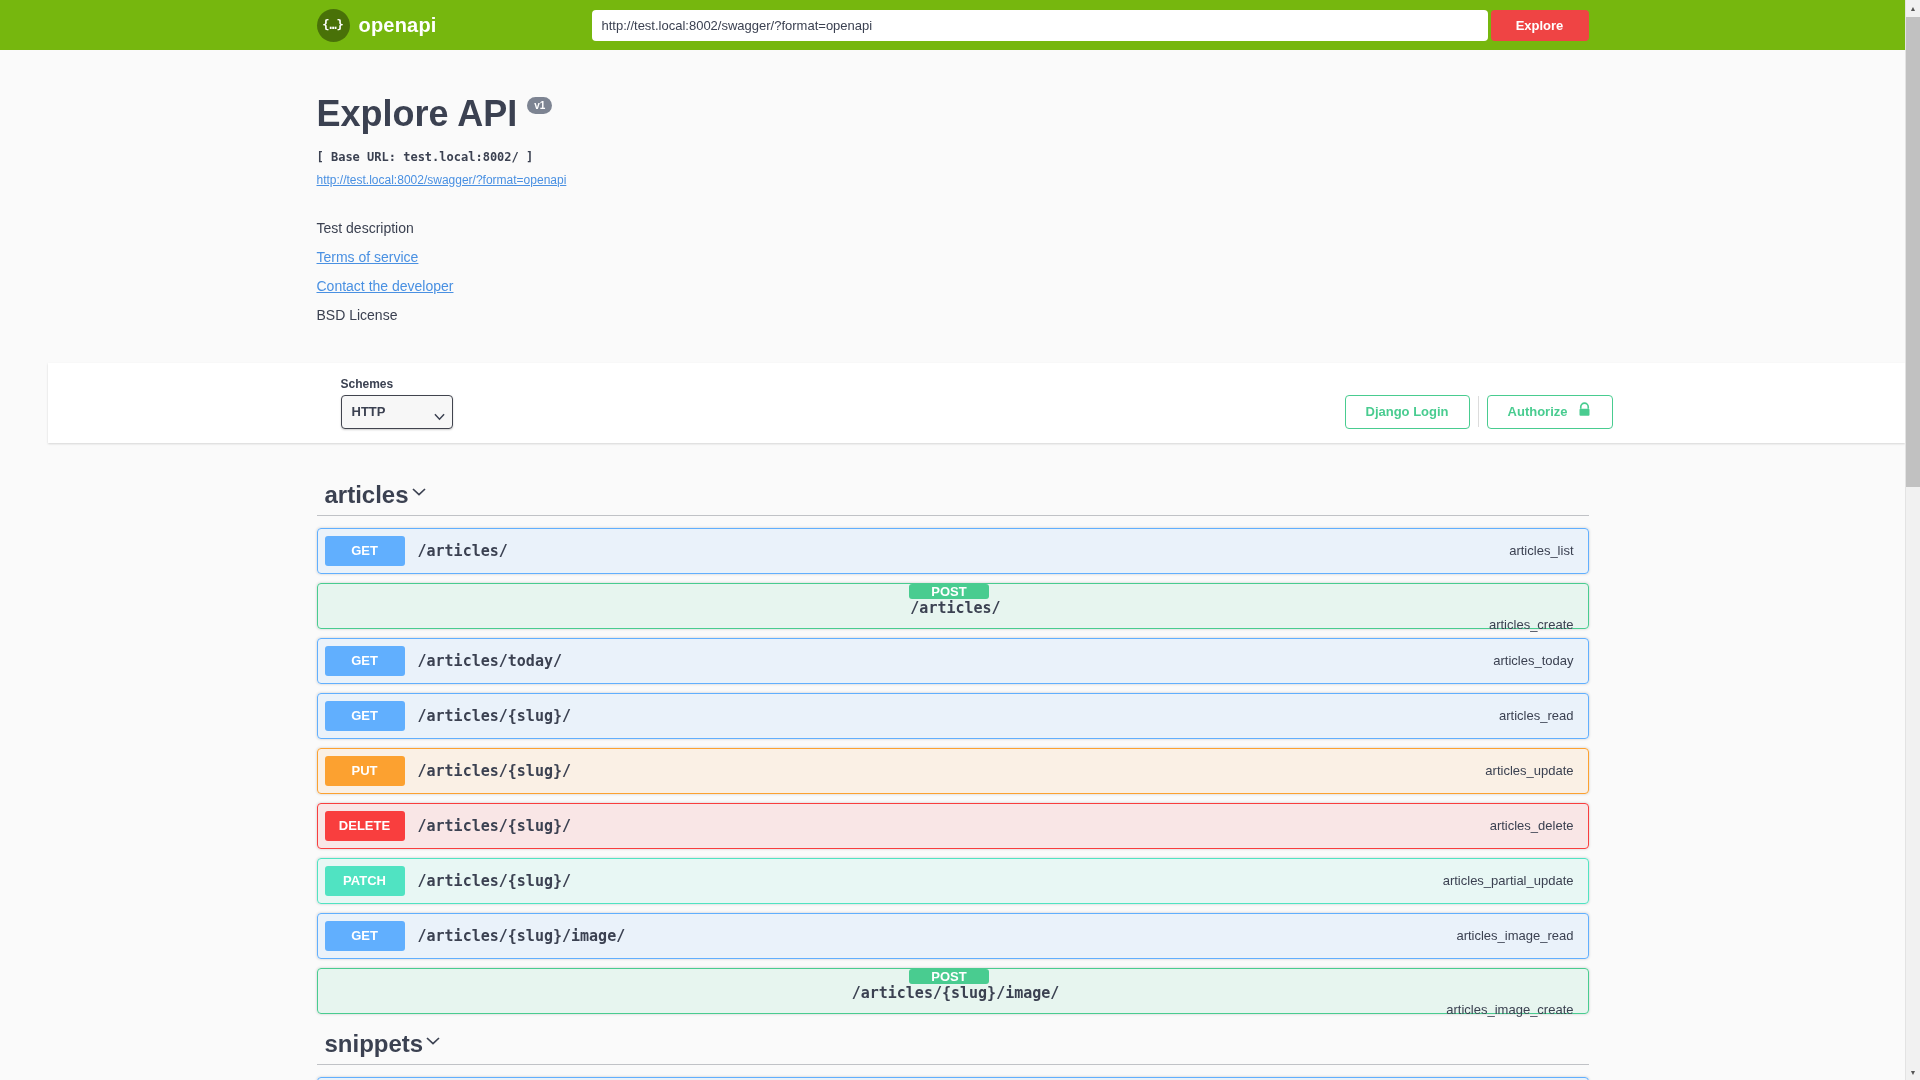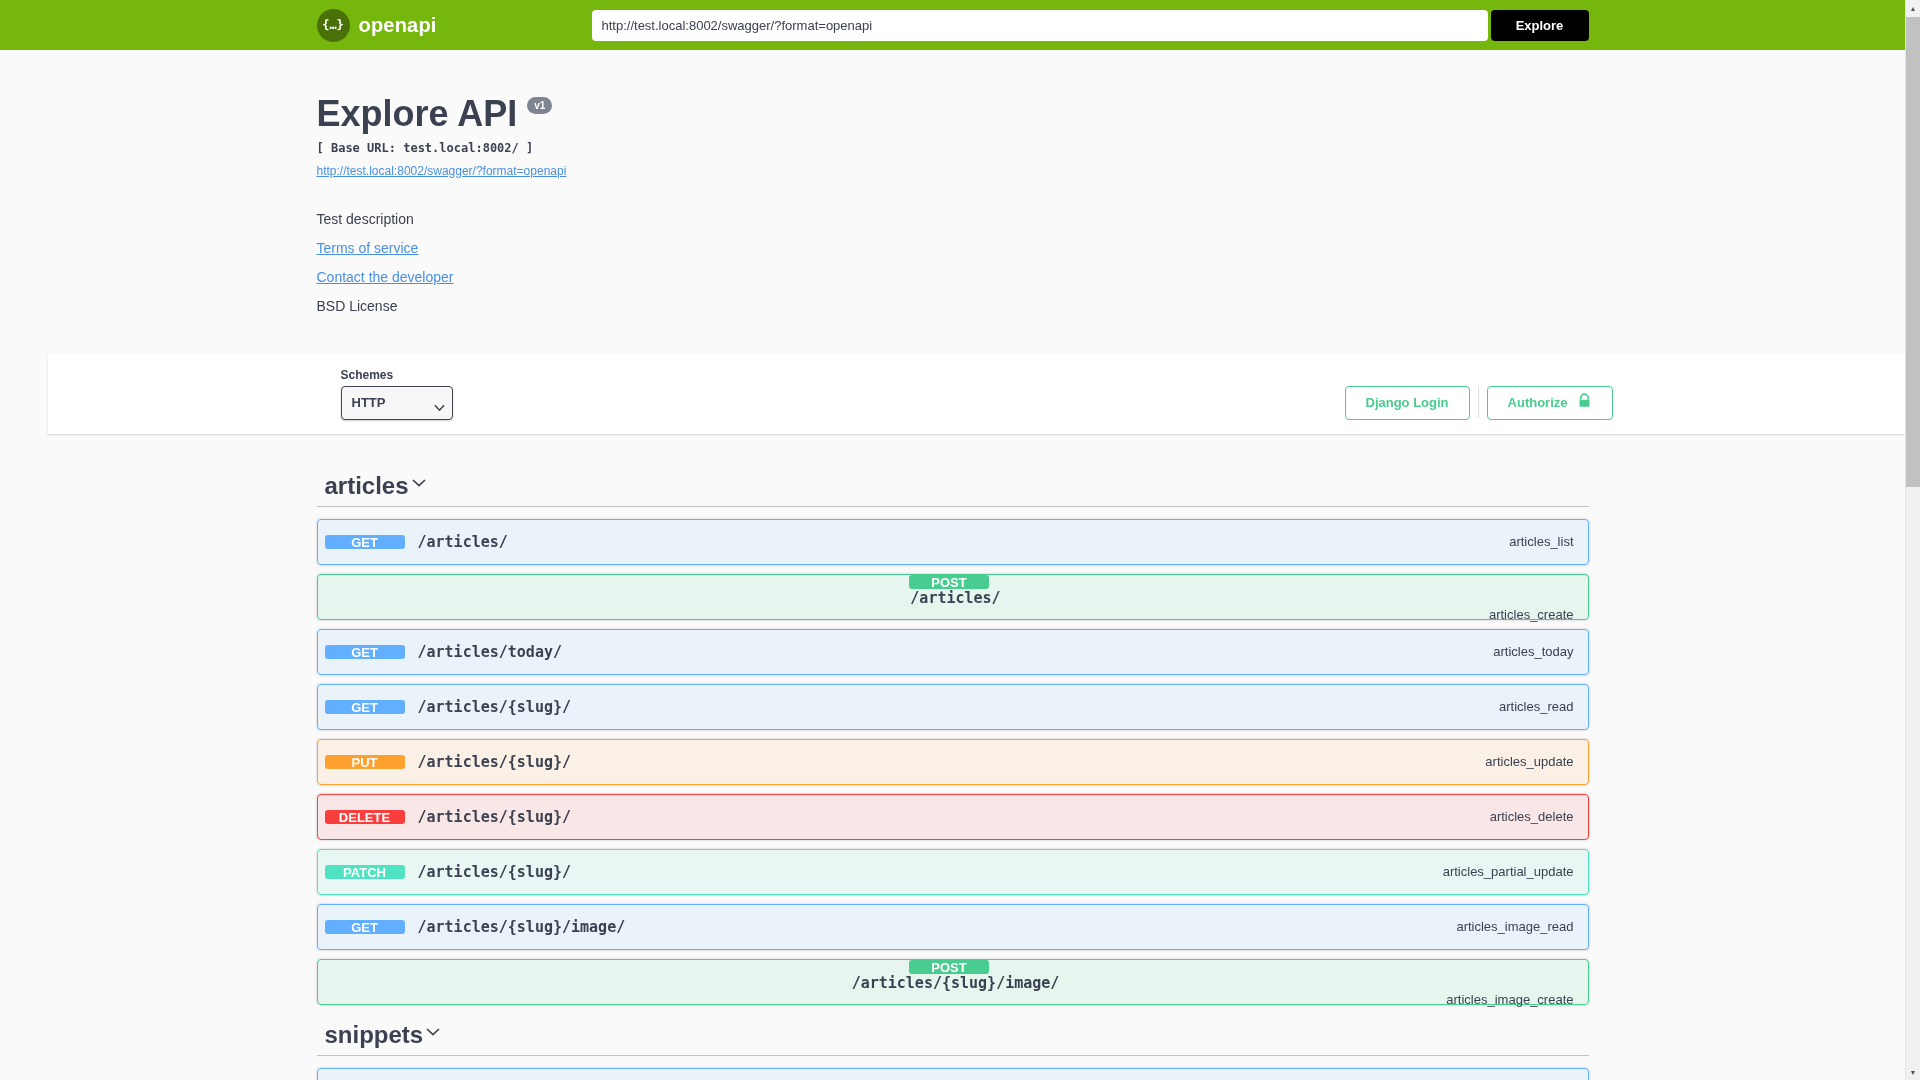--- a/index.html
+++ b/index.html
@@ -25,34 +25,34 @@
     font-family: "DejaVu Sans Mono", monospace; font-size: 12px; font-weight: bold;
   }
   .brand-text { color: #fff; font-size: 20px; font-weight: 700; letter-spacing: .2px; }
   .download-url { margin-left: auto; display: flex; gap: 3px; width: 997px; }
   .url-input {
     flex: 1; height: 31px; border: none; border-radius: 4px;
     padding: 0 10px; font-size: 13px; color: #3b4151; outline: none;
     font-family: "Liberation Sans", sans-serif;
   }
   .explore-btn {
-    width: 98px; height: 31px; background: #000000; color: #fff;
+    width: 98px; height: 31px; background: #ef4444; color: #fff;
     border: none; border-radius: 4px; font-weight: 700; font-size: 13px; cursor: pointer;
     font-family: "Liberation Sans", sans-serif;
   }
 
   
   .info-section { background: #fafafa; padding: 44px 0 40px; }
   .title-row { display: flex; align-items: flex-start; gap: 10px; }
   .page-title { font-size: 36px; font-weight: 700; color: #3b4151; line-height: 1.1; }
   .version-badge {
     background: #7d8492; color: #fff; font-size: 10px; font-weight: 600;
     padding: 3px 7px; border-radius: 50px; margin-top: 3px;
   }
-  .base-url { font-family: "DejaVu Sans Mono", monospace; font-size: 12px; font-weight: 600; color: #3b4151; margin-top: 7px; }
+  .base-url { font-family: "DejaVu Sans Mono", monospace; font-size: 12px; font-weight: 600; color: #3b4151; margin-top: 16px; }
   .spec-link { display: inline-block; margin-top: 9px; font-size: 12px; color: #4990e2; text-decoration: underline; }
   .description { margin-top: 32px; font-size: 14px; color: #3b4151; }
   .info-link { display: block; margin-top: 13px; font-size: 14px; color: #4990e2; text-decoration: underline; width: fit-content; }
   .license { margin-top: 13px; font-size: 14px; color: #3b4151; }
 
   
   .scheme-container { background: #fff; box-shadow: 0 1px 2px 0 rgba(0,0,0,.15); padding: 14px 0; margin-left: 48px; }
   .scheme-row { display: flex; align-items: flex-end; justify-content: space-between; }
   .schemes-label { display: block; font-size: 12px; font-weight: 700; margin-bottom: 4px; color: #3b4151; }
   .select-wrap { position: relative; width: 112px; }
@@ -83,21 +83,21 @@
     cursor: pointer;
   }
   .tag-label { font-size: 24px; font-weight: 700; color: #3b4151; }
   .opblock {
     display: flex; align-items: center;
     border: 1px solid; border-radius: 4px;
     height: 46px; padding: 0 14px 0 7px; margin-bottom: 9px;
     box-shadow: 0 0 3px rgba(0,0,0,.19); cursor: pointer;
   }
   .method {
-    width: 80px; height: 14px; border-radius: 3px; color: #fff;
+    width: 80px; height: 30px; border-radius: 3px; color: #fff;
     font-weight: 700; font-size: 13px; border: none; text-align: center;
     font-family: "Liberation Sans", sans-serif;
   }
   .path { margin-left: 13px; font-family: "DejaVu Sans Mono", monospace; font-size: 15px; font-weight: 600; color: #3b4151; }
   .op-id { margin-left: auto; font-size: 13px; color: #3b4151; }
   .op-get    { border-color: #61affe; background: rgba(97,175,254,.1); }  .op-get .method    { background: #61affe; }
   .op-post   { border-color: #49cc90; background: rgba(73,204,144,.1); flex-direction: column; }  .op-post .method   { background: #49cc90; }
   .op-put    { border-color: #fca130; background: rgba(252,161,48,.1); }  .op-put .method    { background: #fca130; }
   .op-delete { border-color: #f93e3e; background: rgba(249,62,62,.1); }   .op-delete .method { background: #f93e3e; }
   .op-patch  { border-color: #50e3c2; background: rgba(80,227,194,.1); }  .op-patch .method  { background: #50e3c2; }

